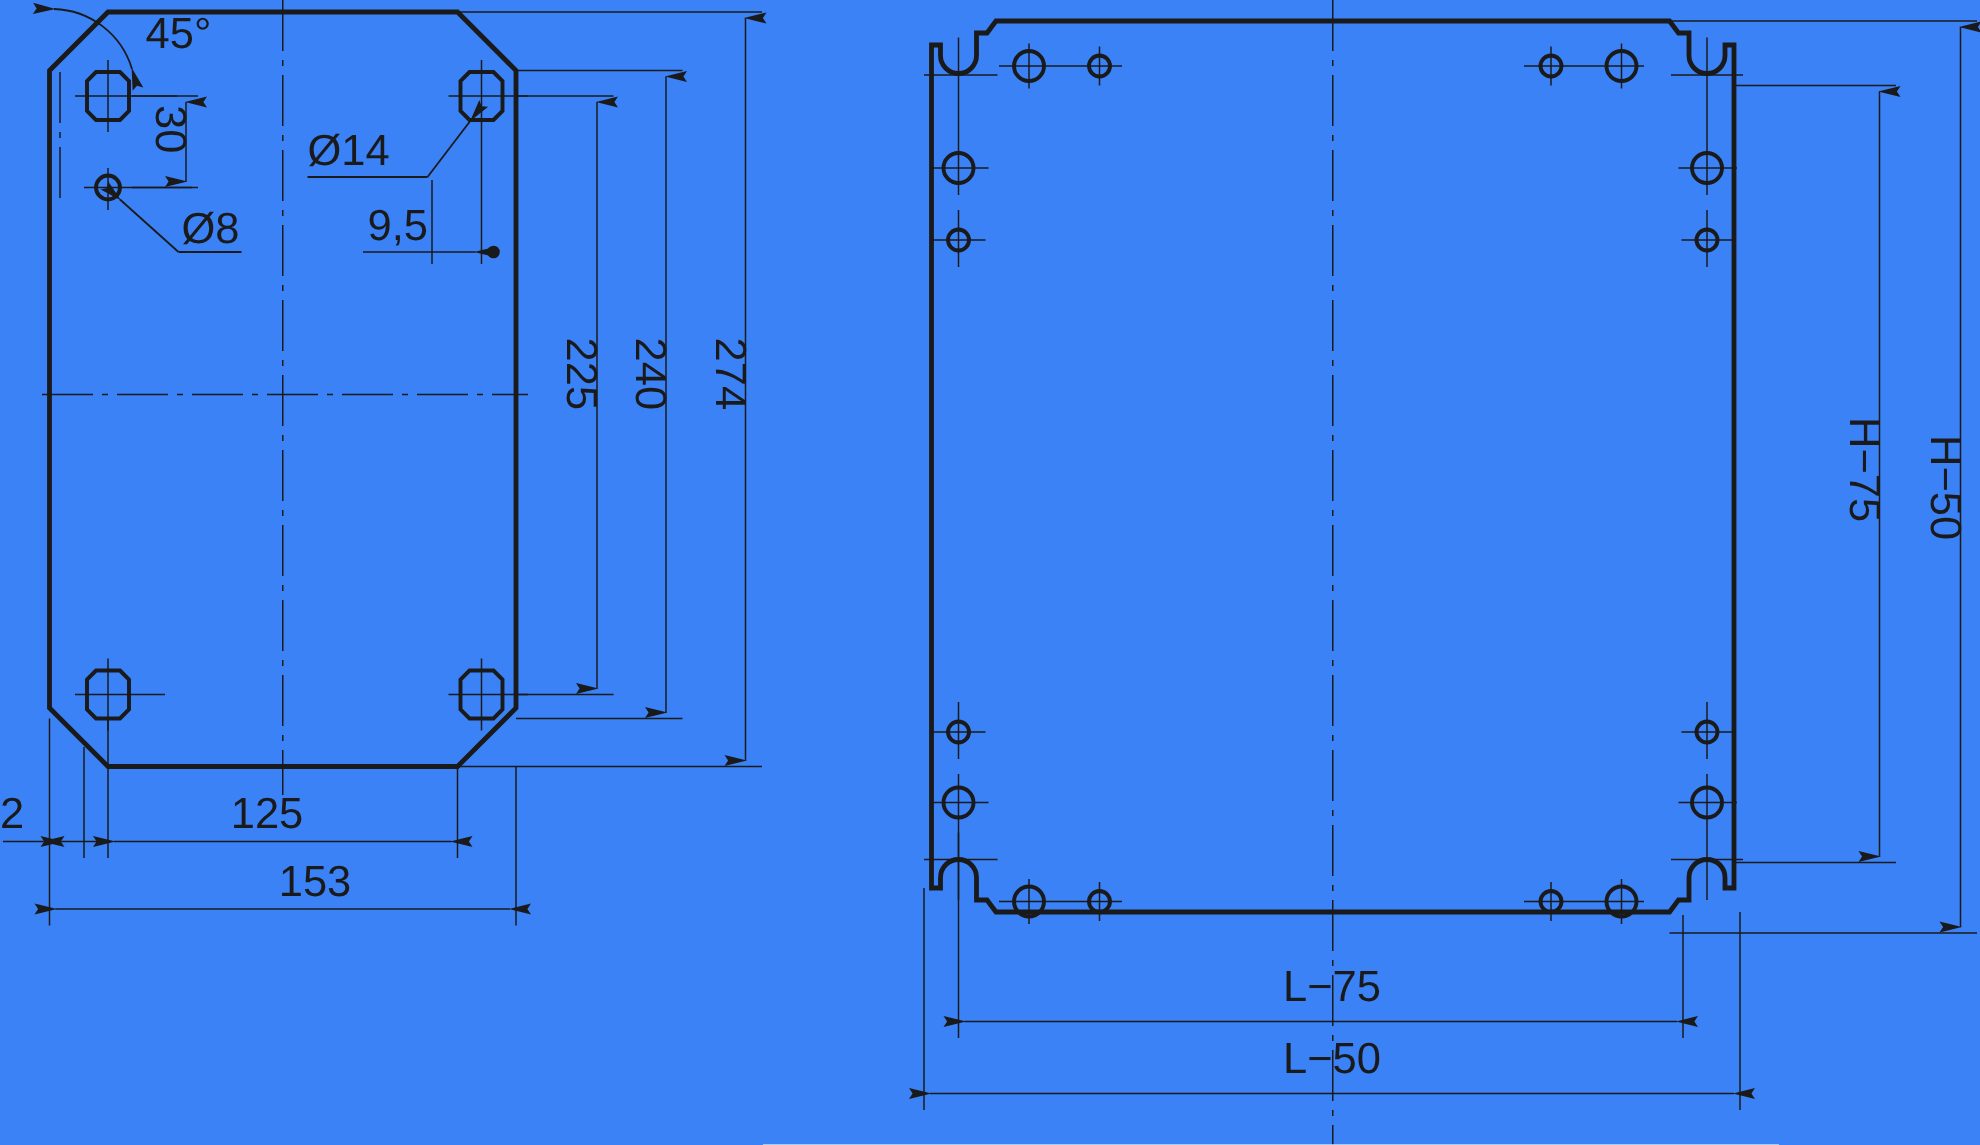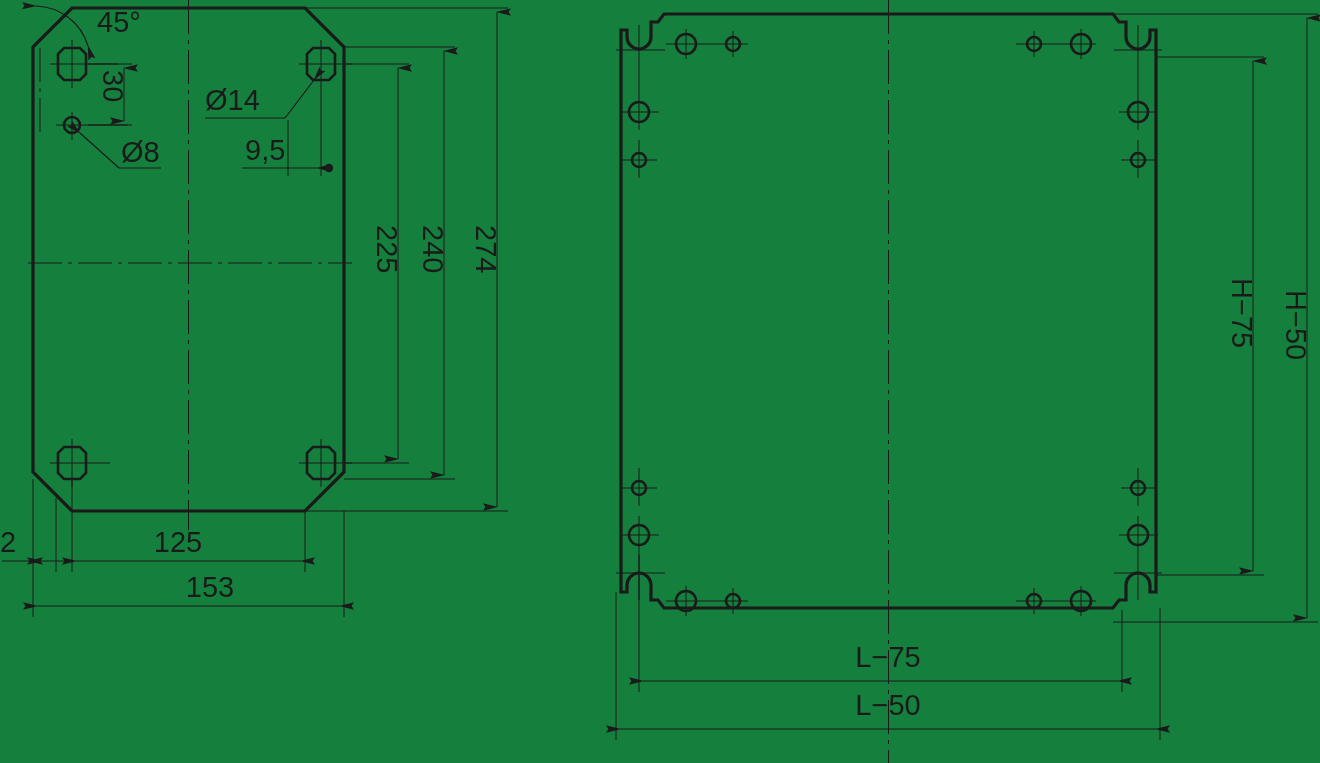--- a/index.html
+++ b/index.html
@@ -1,18 +1,18 @@
 <!DOCTYPE html>
 <html><head>
 <meta charset="utf-8">
 <style>
   html,body{margin:0;padding:0;background:#ffffff;}
   body{width:1320px;height:763px;overflow:hidden;
        font-family:"Liberation Sans","DejaVu Sans",sans-serif;}
-  #sheet{position:relative;width:1320px;height:763px;background:#15803d;}
+  #sheet{position:relative;width:1320px;height:763px;background:#3b82f6;}
   svg{display:block;}
   .outline{fill:none;stroke:#1a1a1a;stroke-width:3.2;stroke-linejoin:miter;stroke-linecap:butt;}
   .hole{fill:none;stroke:#1a1a1a;stroke-width:2.6;}
   .center{fill:none;stroke:#1a1a1a;stroke-width:1.0;}
   .centerdash{fill:none;stroke:#1a1a1a;stroke-width:1.0;
               stroke-dasharray:34 6 4 6;}
   .dim{fill:none;stroke:#1a1a1a;stroke-width:1.0;}
   .ext{fill:none;stroke:#1a1a1a;stroke-width:1.0;}
   .lead{fill:none;stroke:#1a1a1a;stroke-width:1.2;}
   .arrowfill{fill:#1a1a1a;stroke:none;}

